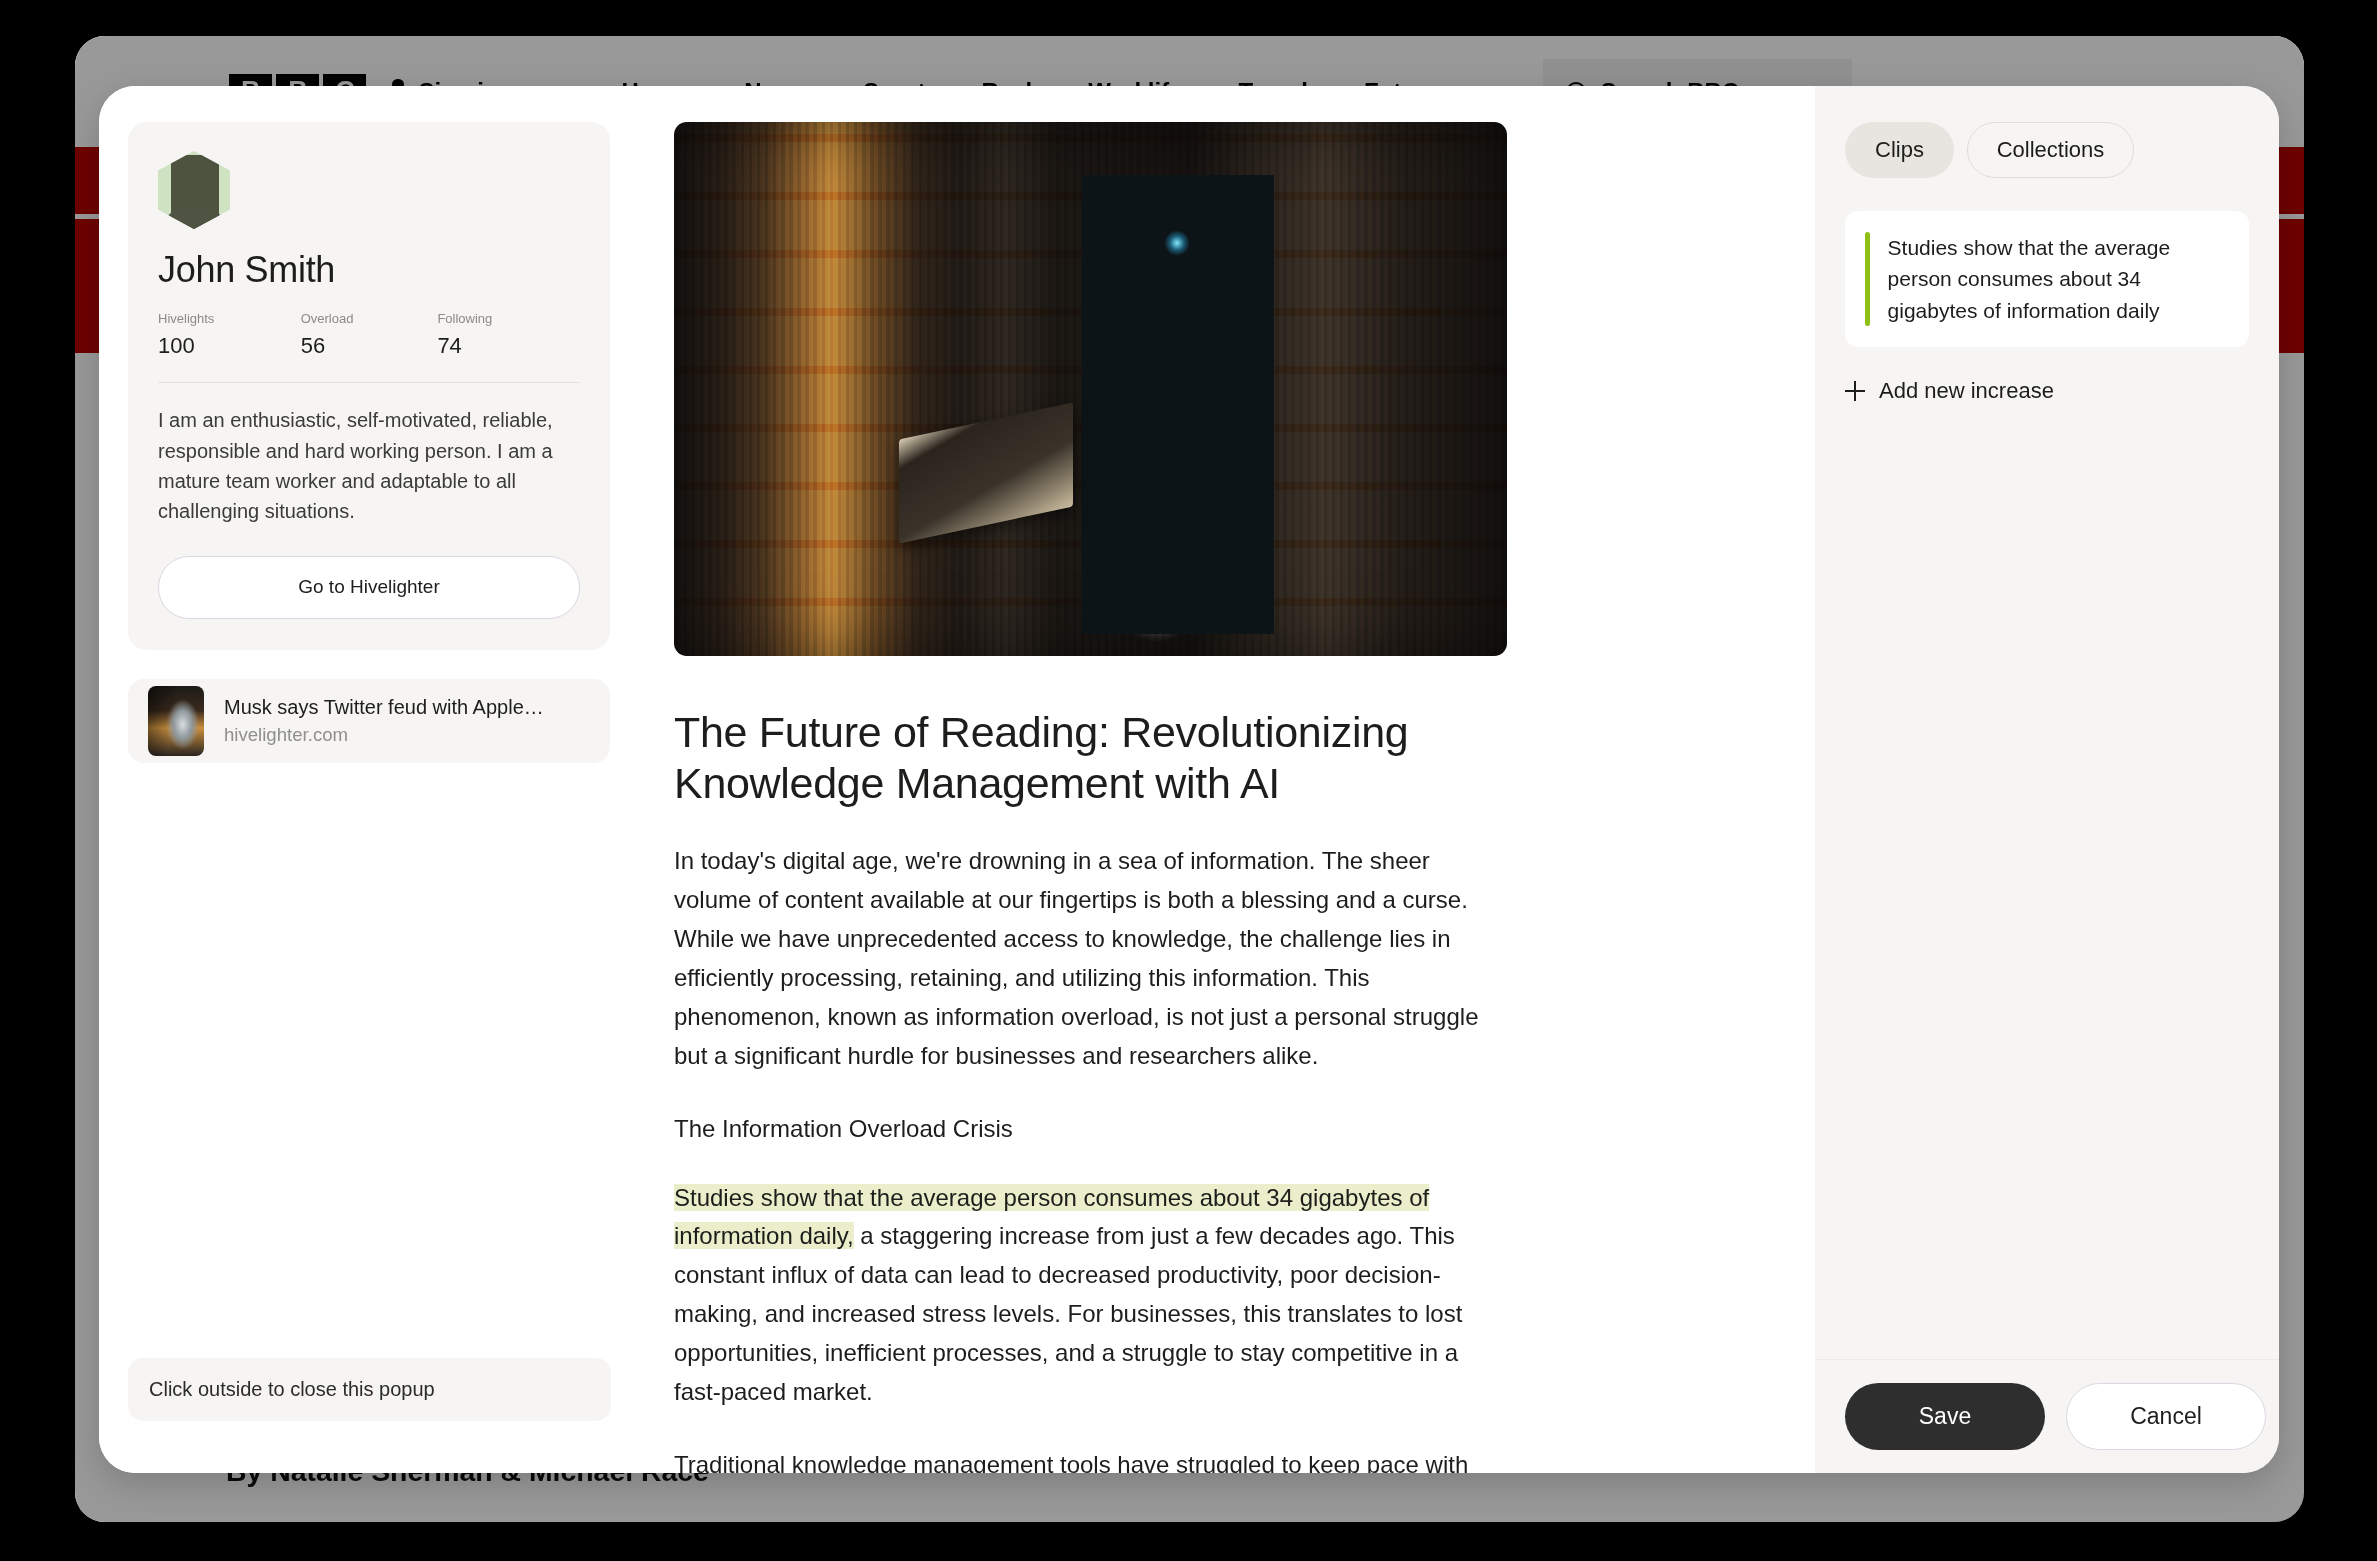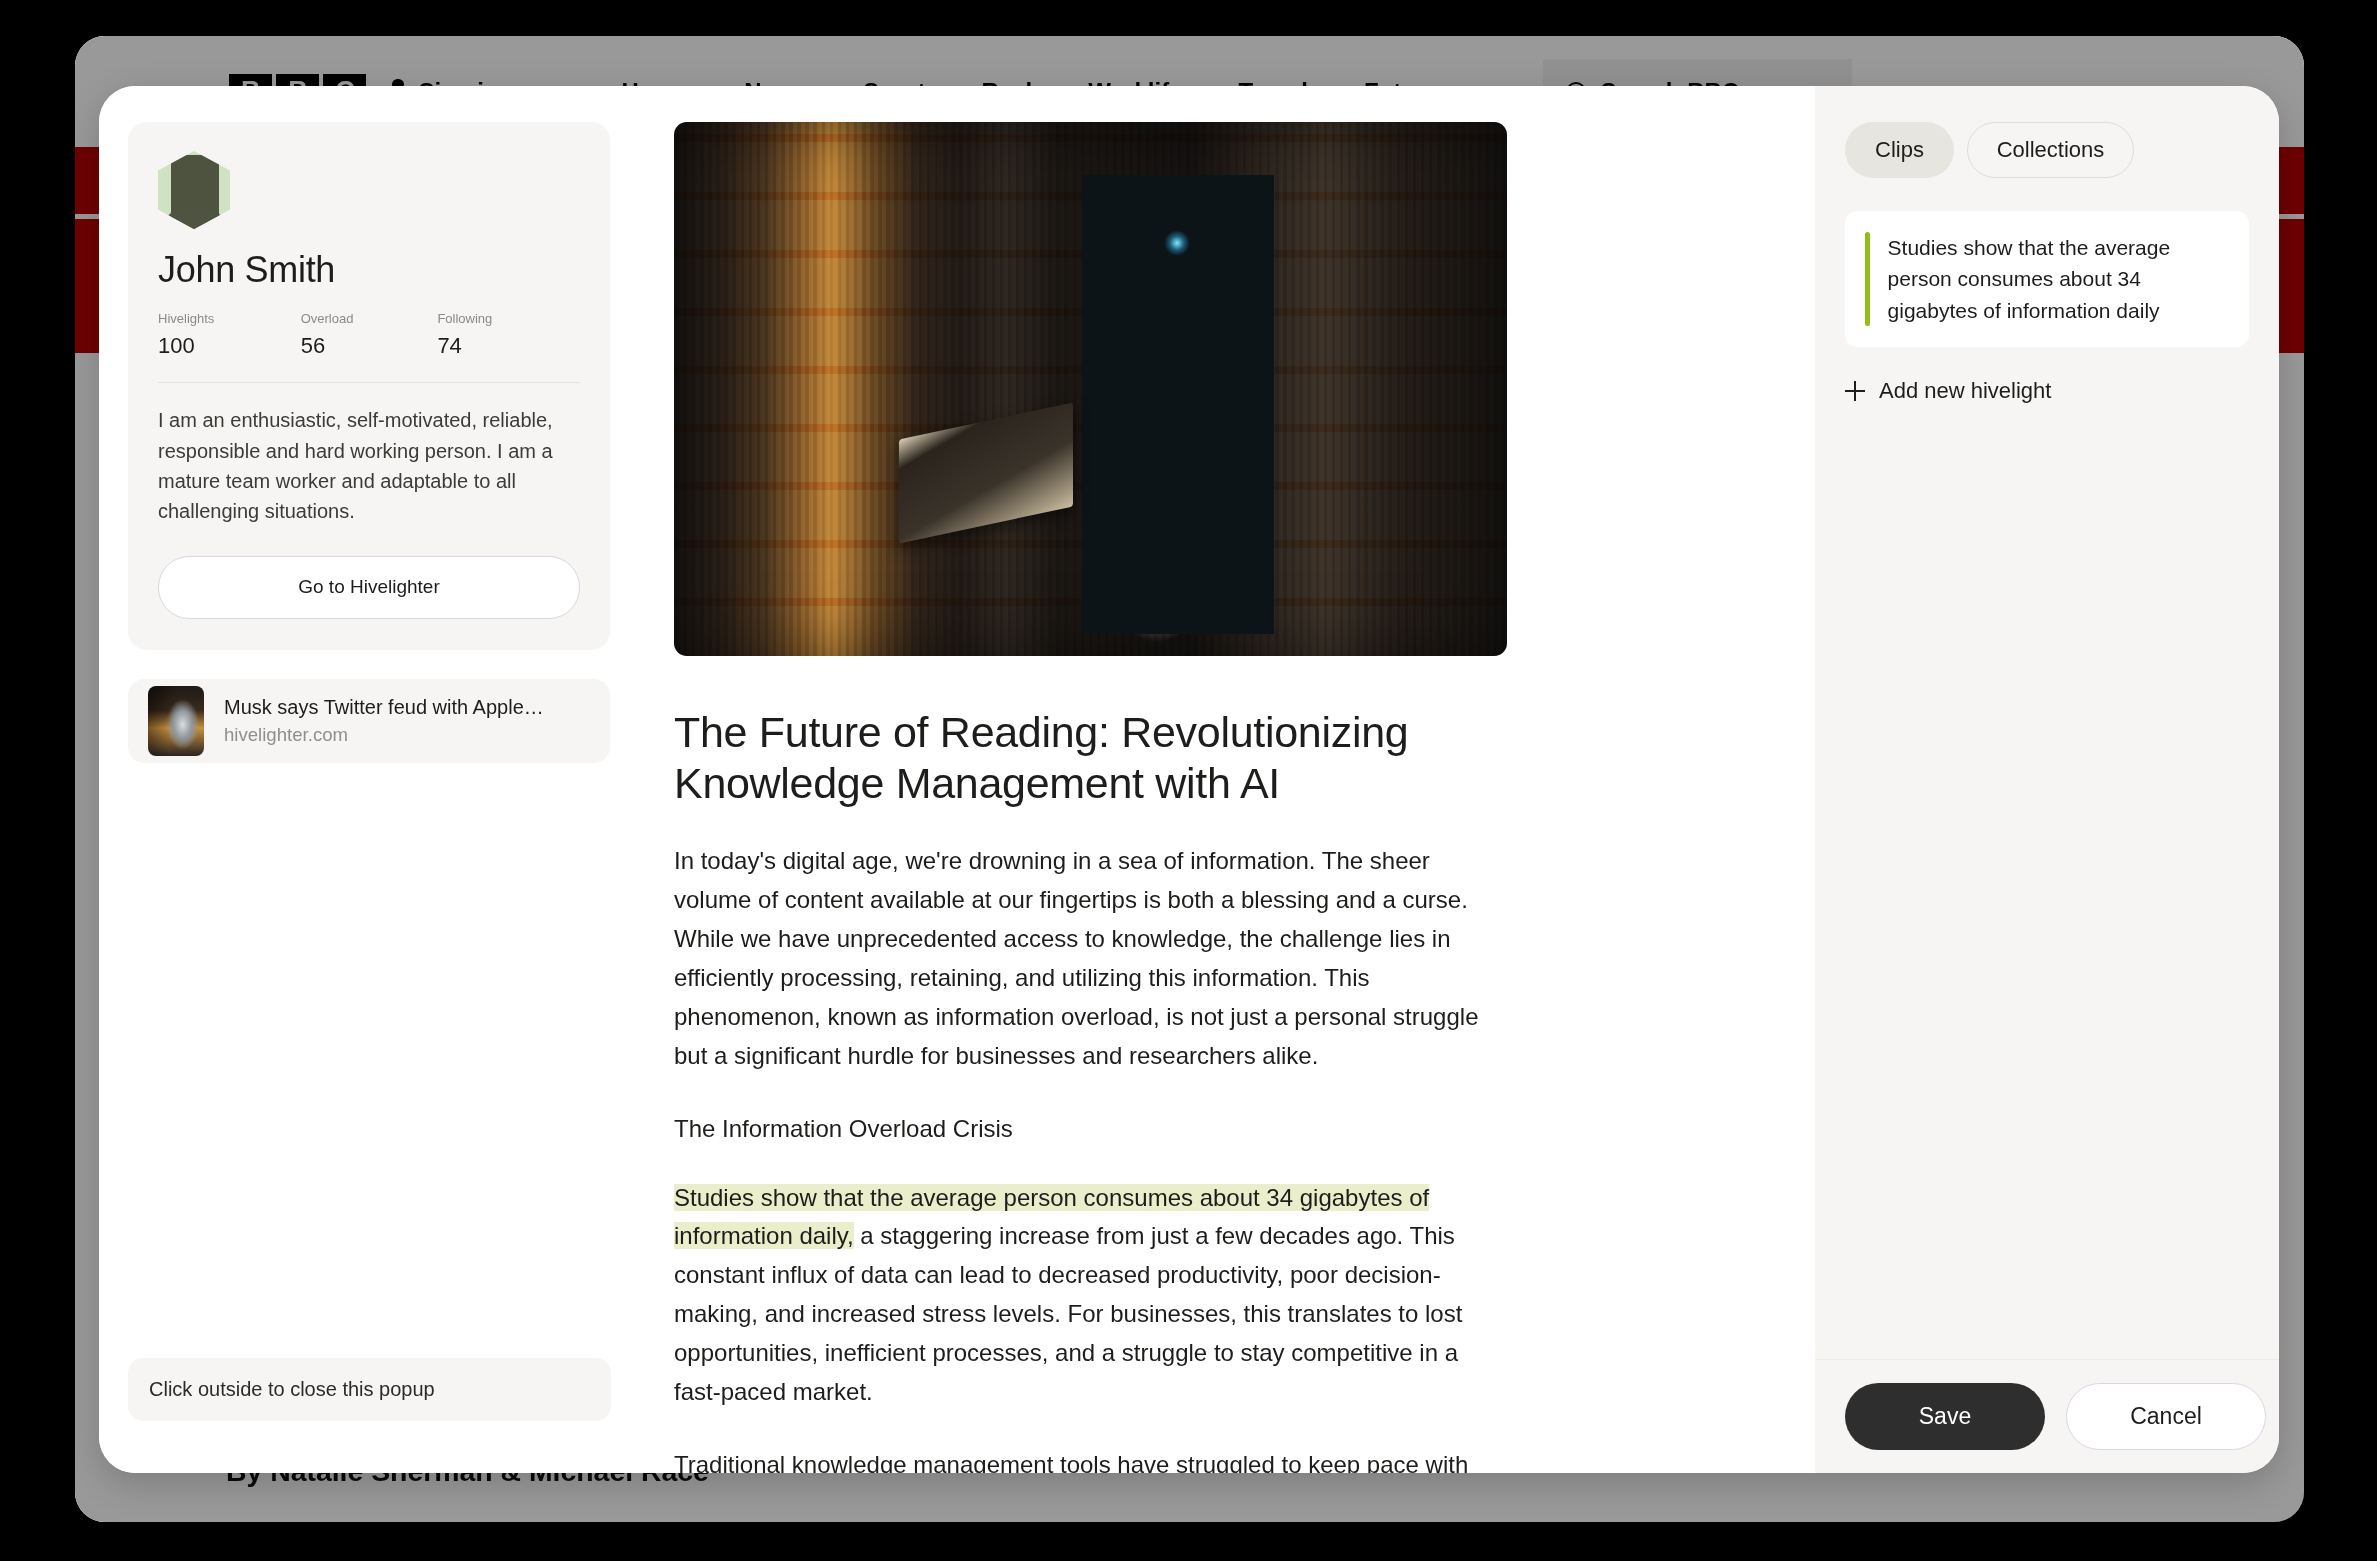--- a/index.html
+++ b/index.html
@@ -395,21 +395,21 @@
       <button class="tab idle">Collections</button>
     </div>
 
     <div id="clip-card">
       <div id="clip-bar"></div>
       <div id="clip-text">Studies show that the average person consumes about 34 gigabytes of information daily</div>
     </div>
 
     <div id="add-new">
       <span class="plus"></span>
-      <span>Add new hivelight</span>
+      <span>Add new increase</span>
     </div>
 
     <div id="right-footer">
       <button class="foot-btn" id="save-btn">Save</button>
       <button class="foot-btn" id="cancel-btn">Cancel</button>
     </div>
   </aside>
 </div>
 
 

